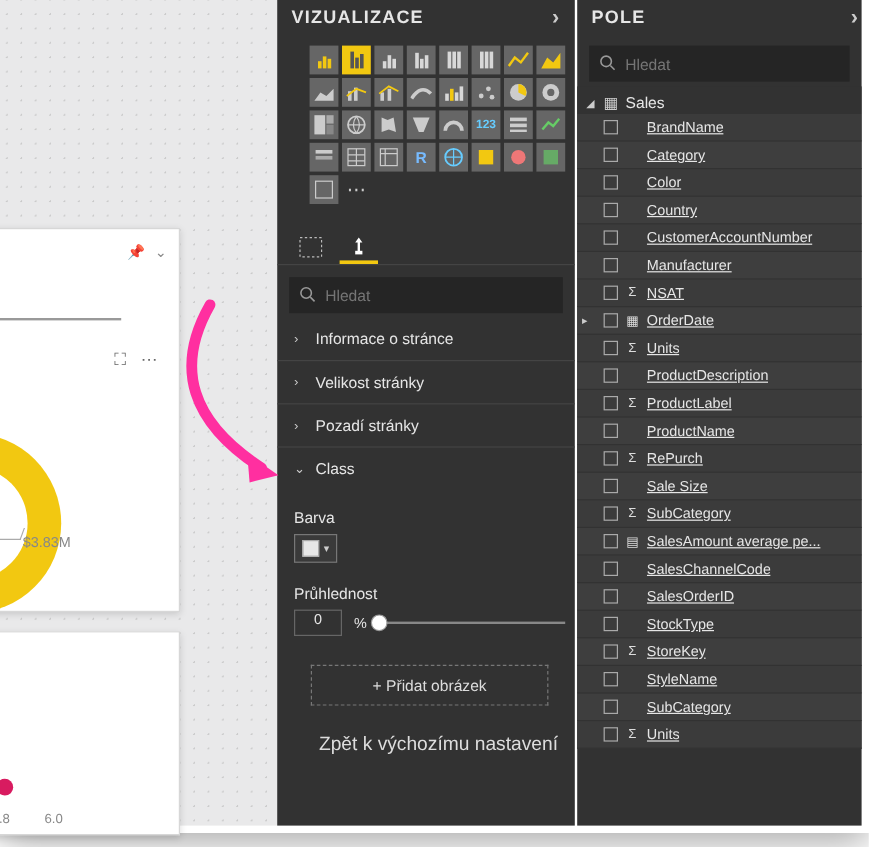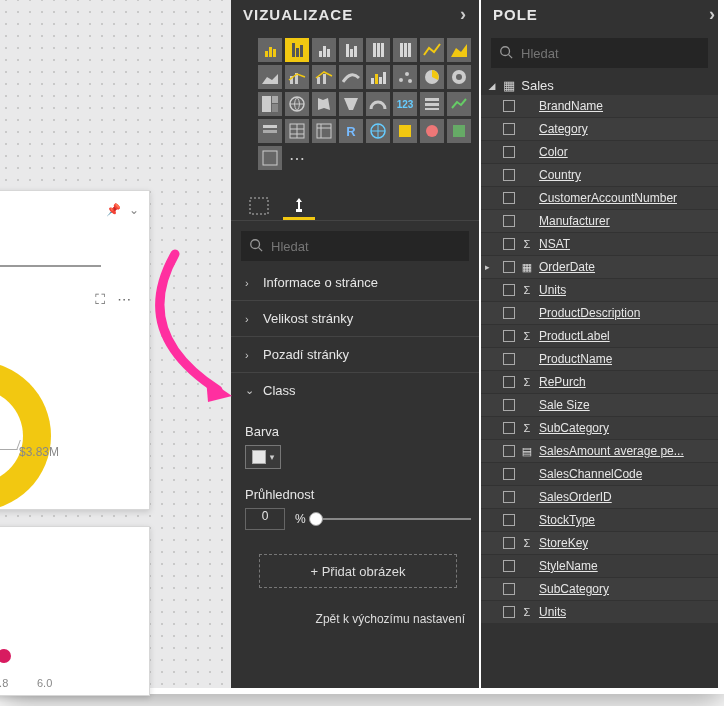--- a/index.html
+++ b/index.html
@@ -125,21 +125,21 @@
 }
 .pct { color:#e6e6e6; font-size:12px;}
 .slider { flex:1; height:14px; position:relative;}
 .slider-track { position:absolute; top:50%; left:0; right:0; height:2px; background:#888; transform:translateY(-50%);}
 .slider-thumb { position:absolute; top:50%; left:0; width:14px; height:14px; border-radius:50%; background:#fff; transform:translate(-50%,-50%); border:1px solid #999;}
 .add-img-btn {
   margin: 24px 14px 0 14px; height:34px;
   border:1px dashed #777; display:flex; align-items:center; justify-content:center;
   color:#ddd; font-size:13px; cursor:pointer;
 }
-.reset-link { text-align:right; padding: 20px 14px 0 0; color:#ddd; font-size:12px; cursor:pointer;}
+.reset-link { text-align:right; padding: 20px 14px 0 0; color:#ddd; font-size:16px; cursor:pointer;}
 
 .fields-pane {
   position:absolute; left: 481px; top:0;
   width: 237px; height: 694px;
   background:#323232; color:#e6e6e6; font-size:13px;
 }
 .fields-pane .pane-header { padding-right:2px;}
 .field-search {
   margin: 4px 10px 4px 10px;
   height: 30px; background:#252525;

